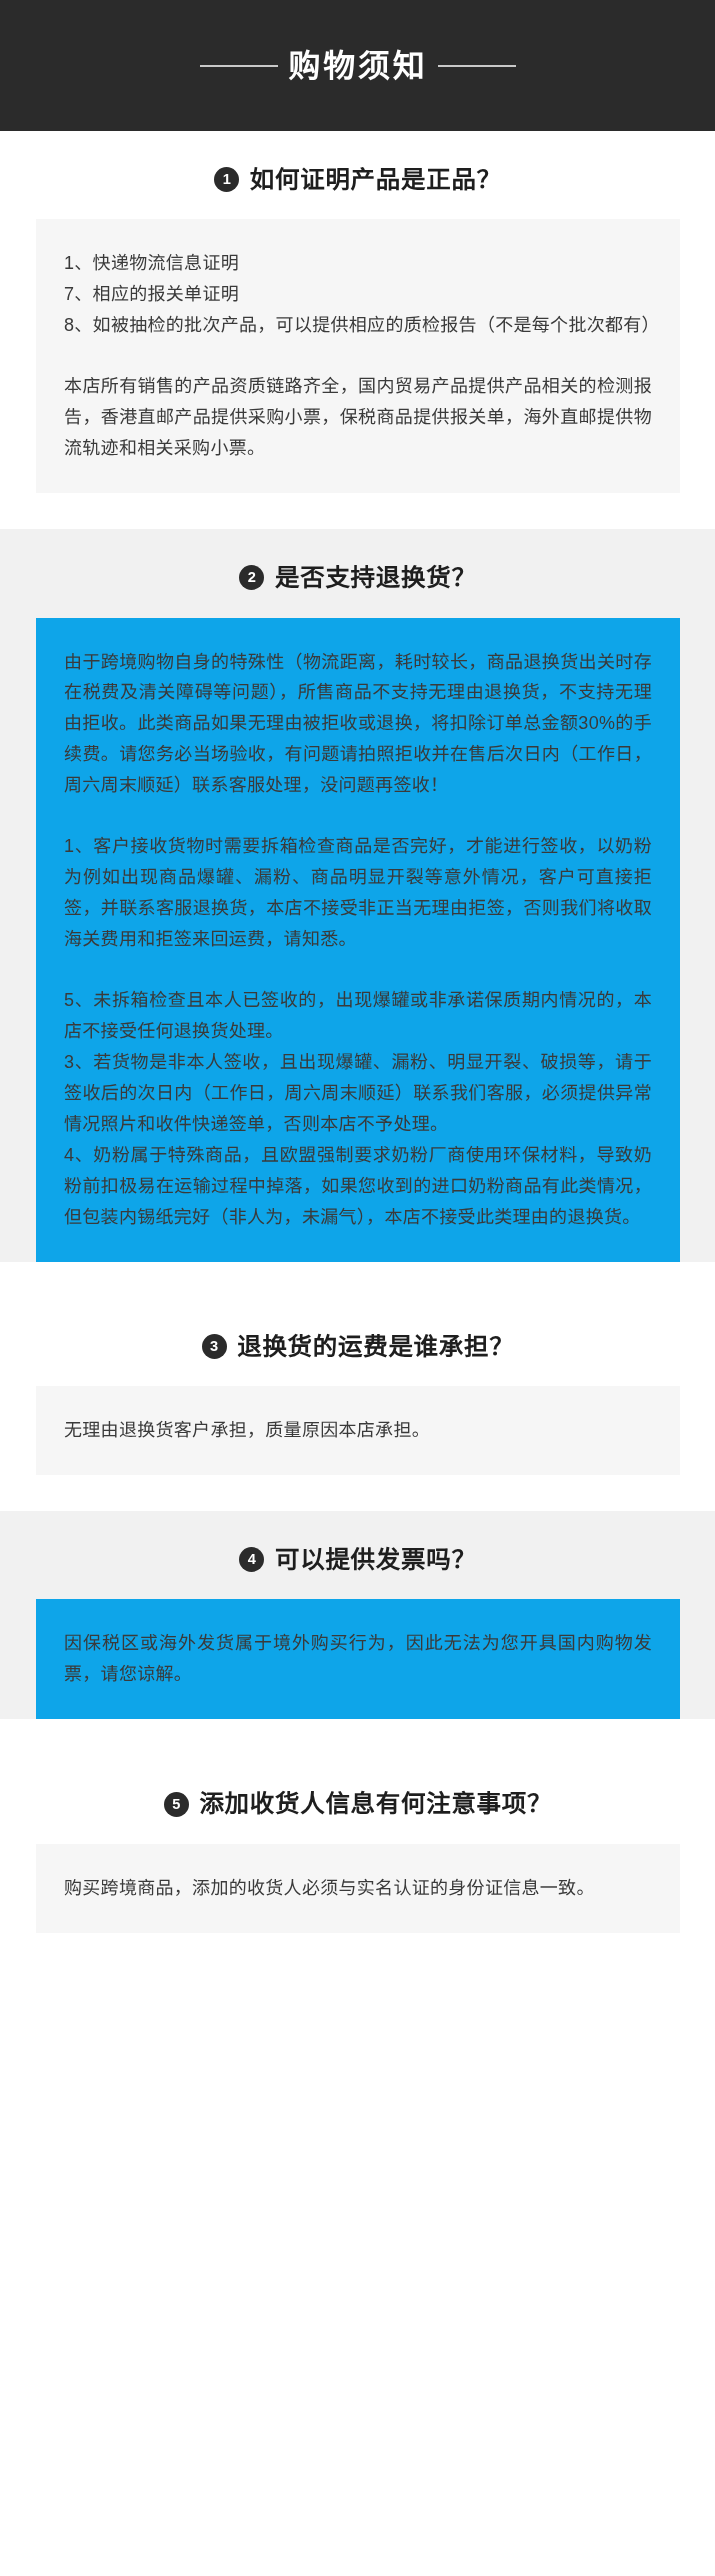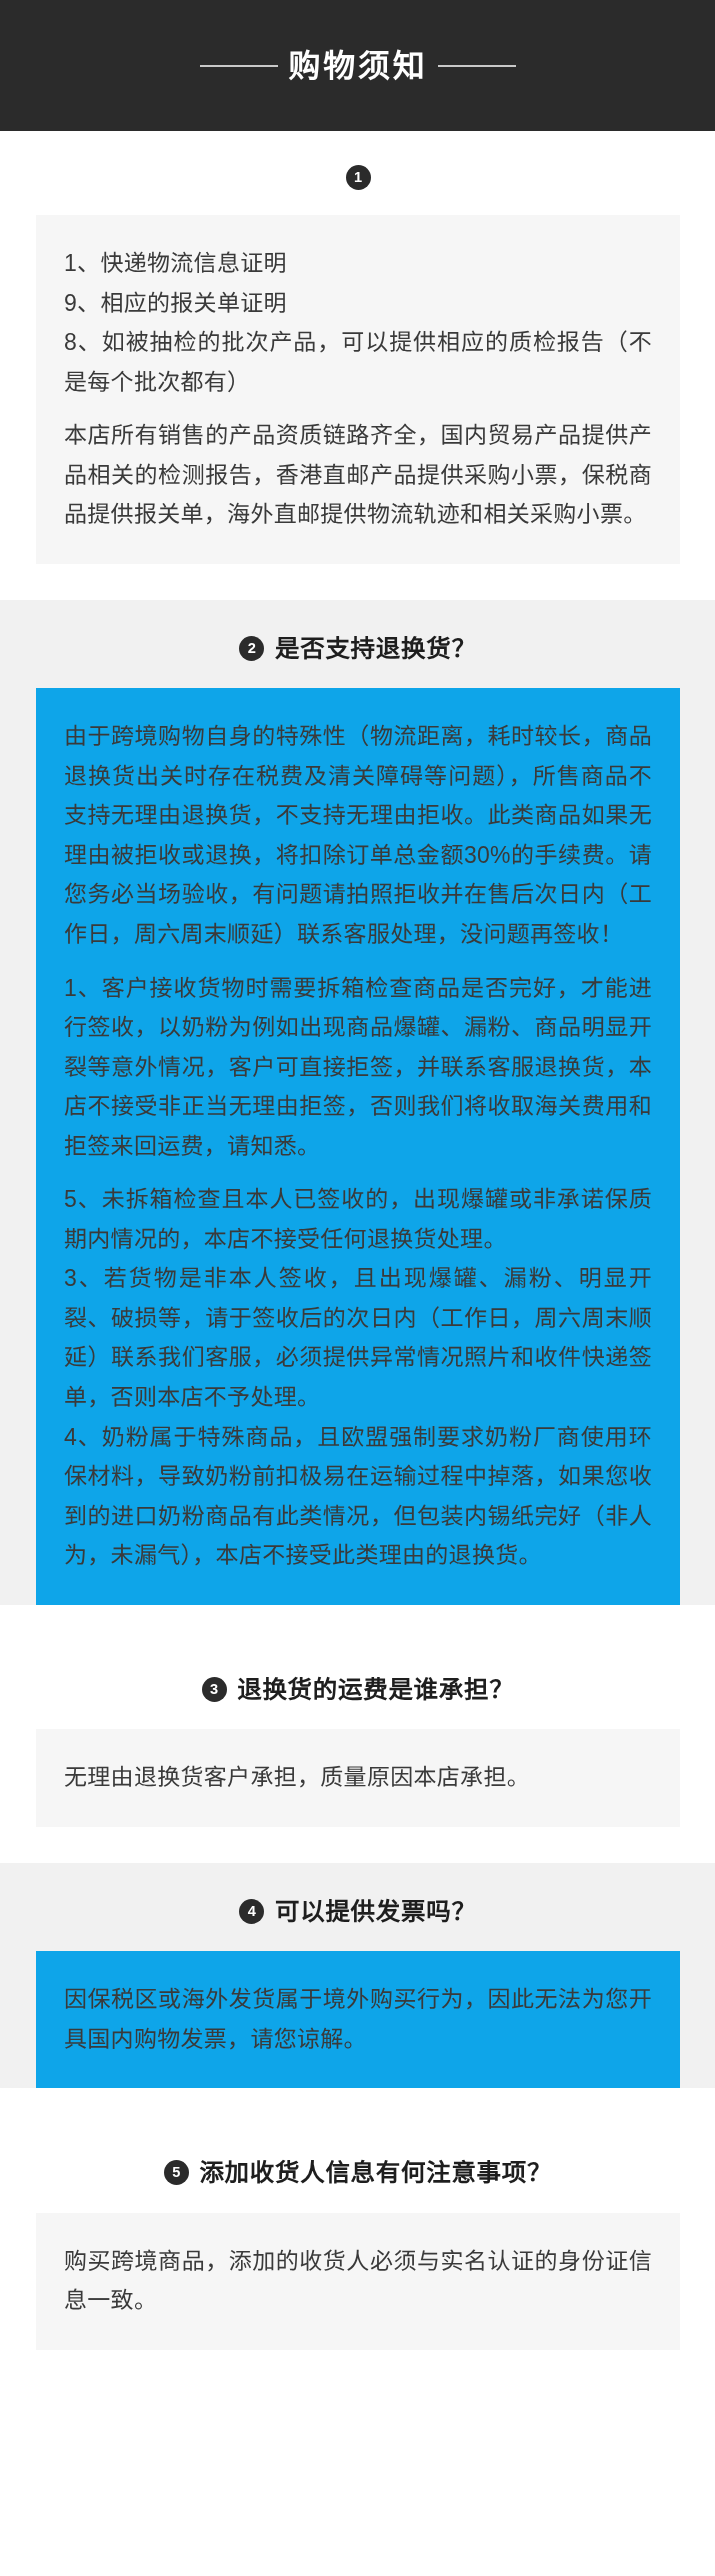--- a/index.html
+++ b/index.html
@@ -86,28 +86,28 @@
     background: #f6f6f6;
     margin: 0 36px 36px 36px;
     padding: 29px 28px 29px 28px;
     box-sizing: border-box;
   }
   .section.shaded .card {
     background: #0ea5e9;
   }
   .card p {
     margin: 0;
-    font-size: 23px;
+    font-size: 18px;
     line-height: 1.72;
     color: #3a3a3a;
     letter-spacing: 0.3px;
     text-align: justify;
   }
   .card p + p {
-    margin-top: 14px;
+    margin-top: 30px;
   }
   .card p.tight + p.tight {
     margin-top: 0;
   }
 </style>
 </head>
 <body>
 
 <div class="page">
 
@@ -115,24 +115,25 @@
     <div class="banner-inner">
       <span class="banner-rule"></span>
       <span class="banner-title">购物须知</span>
       <span class="banner-rule"></span>
     </div>
   </div>
 
   <div class="section">
     <div class="section-head">
       <span class="badge">1</span>
+      <span class="section-title">如何证明产品是正品？</span>
     </div>
     <div class="card">
       <p class="tight">1、快递物流信息证明</p>
-      <p class="tight">9、相应的报关单证明</p>
+      <p class="tight">7、相应的报关单证明</p>
       <p class="tight">8、如被抽检的批次产品，可以提供相应的质检报告（不是每个批次都有）</p>
       <p>本店所有销售的产品资质链路齐全，国内贸易产品提供产品相关的检测报告，香港直邮产品提供采购小票，保税商品提供报关单，海外直邮提供物流轨迹和相关采购小票。</p>
     </div>
   </div>
 
   <div class="section shaded">
     <div class="section-head">
       <span class="badge">2</span>
       <span class="section-title">是否支持退换货？</span>
     </div>

